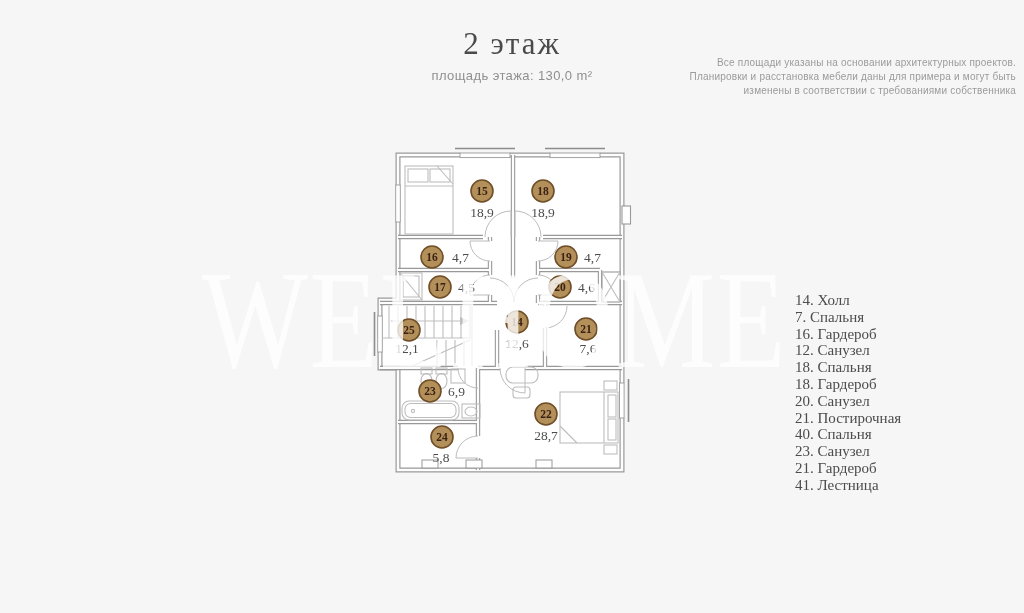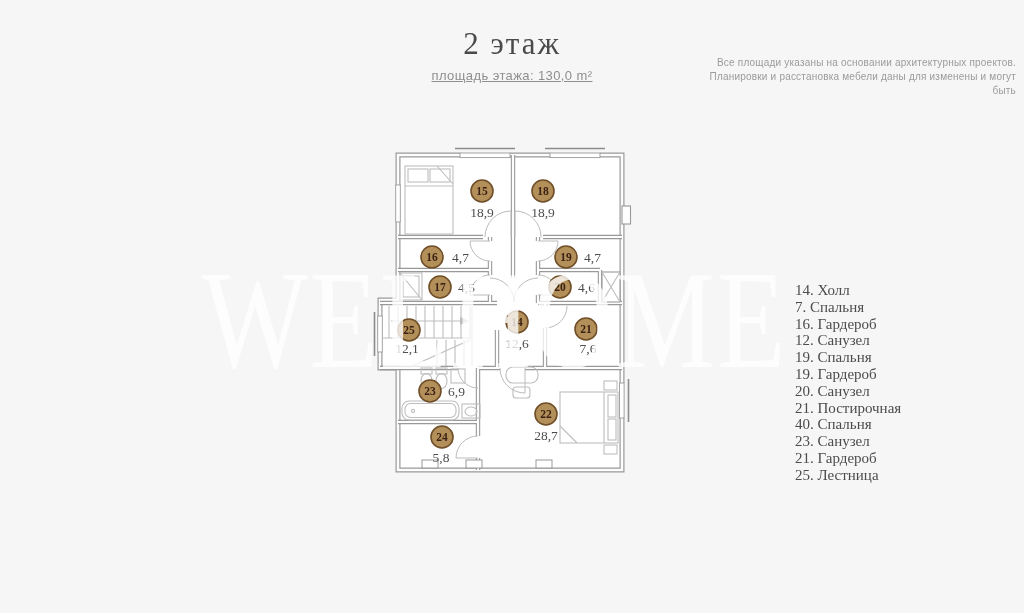--- a/index.html
+++ b/index.html
@@ -8,28 +8,28 @@
     background:#f7f6f7;
     font-family:"Liberation Sans",sans-serif;
   }
   .page-title{
     position:absolute;left:312px;top:26px;width:400px;text-align:center;
     font-family:"Liberation Serif",serif;
     font-size:31px;color:#4a4a4a;letter-spacing:2px;
   }
   .page-subtitle{
     position:absolute;left:312px;top:68px;width:400px;text-align:center;
-    font-size:13px;color:#8f8f8f;letter-spacing:.4px;text-decoration:underline;
+    font-size:13px;color:#8f8f8f;letter-spacing:.4px;
   }
   .disclaimer{
     position:absolute;right:8px;top:56px;width:330px;text-align:right;
     font-size:10px;line-height:14px;color:#9b9b9b;letter-spacing:.2px;
   }
   .legend{
-    position:absolute;left:795px;top:282px;
+    position:absolute;left:795px;top:292px;
     font-family:"Liberation Serif",serif;font-size:15px;color:#4c4c4c;
   }
   .legend-item{line-height:16.8px;white-space:nowrap;}
   .plan-svg{position:absolute;left:0;top:0;z-index:1;}
   .watermark{
     position:absolute;left:202px;top:250px;z-index:2;
     font-family:"Liberation Serif",serif;font-size:132px;line-height:1;
     color:#ffffff;opacity:.78;letter-spacing:2px;white-space:nowrap;
     transform:scale(.85,1.06);transform-origin:left top;
     pointer-events:none;
@@ -188,29 +188,30 @@
     </g>
 </svg>
 
 <div class="watermark">WELHOME</div>
 
 <div class="page-title overlay-text">2 этаж</div>
 <div class="page-subtitle overlay-text">площадь этажа: 130,0 m²</div>
 
 <div class="disclaimer overlay-text">
     <div>Все площади указаны на основании архитектурных проектов.</div>
-    <div>Планировки и расстановка мебели даны для изменены и могут быть</div>
+    <div>Планировки и расстановка мебели даны для примера и могут быть</div>
+    <div>изменены в соответствии с требованиями собственника</div>
   </div>
 
 <div class="legend overlay-text">
     <div class="legend-item">14. Холл</div>
     <div class="legend-item">7. Спальня</div>
     <div class="legend-item">16. Гардероб</div>
     <div class="legend-item">12. Санузел</div>
-    <div class="legend-item">19. Спальня</div>
-    <div class="legend-item">19. Гардероб</div>
+    <div class="legend-item">18. Спальня</div>
+    <div class="legend-item">18. Гардероб</div>
     <div class="legend-item">20. Санузел</div>
     <div class="legend-item">21. Постирочная</div>
     <div class="legend-item">40. Спальня</div>
     <div class="legend-item">23. Санузел</div>
     <div class="legend-item">21. Гардероб</div>
-    <div class="legend-item">25. Лестница</div>
+    <div class="legend-item">41. Лестница</div>
   </div>
 
 </body></html>

